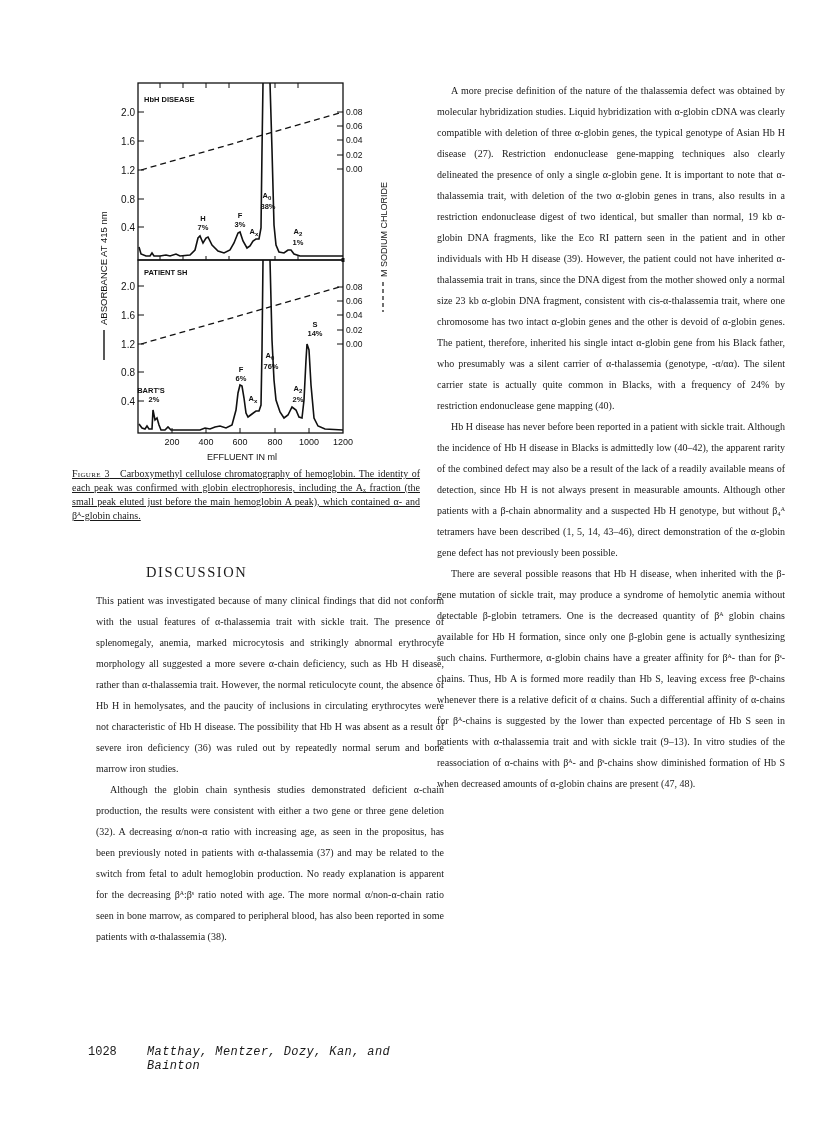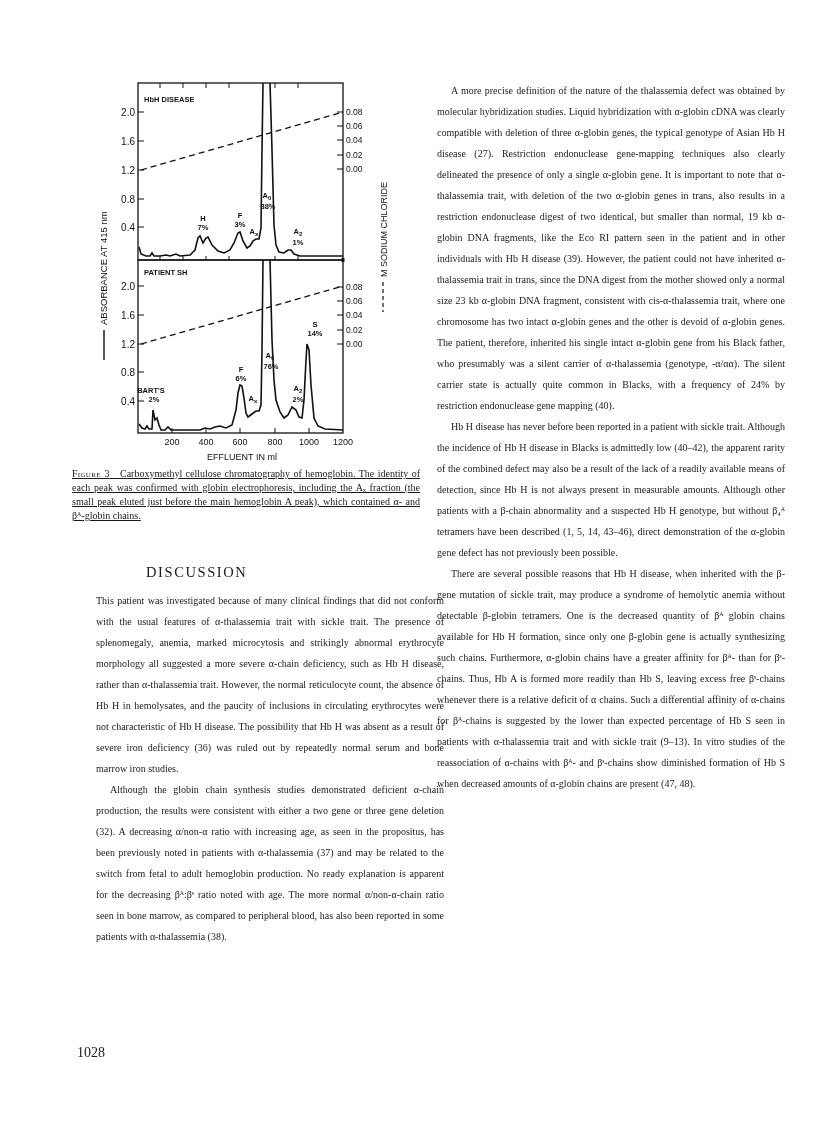--- a/index.html
+++ b/index.html
@@ -6,21 +6,21 @@
   body { width:816px; height:1127px; position:relative; overflow:hidden; color:#1a1a1a;
          font-family:"Liberation Serif","DejaVu Serif",serif; }
   .col { position:absolute; font-size:10px; line-height:21px; text-align:justify; }
   .col p { margin:0; text-indent:0; }
   .col p.ind { text-indent:14px; }
   #right-col { left:437px; top:80px; width:348px; }
   #caption { position:absolute; left:72px; top:467px; width:348px; font-size:10px; line-height:14px; text-align:justify;text-decoration:underline; }
   #caption .fig-label { font-variant:small-caps; letter-spacing:0.3px; }
   #discussion-heading { position:absolute; left:130px; top:564px; font-size:14.5px; letter-spacing:1.6px;margin-left:16px; }
   #left-body { top:590px;margin-left:24px; }
-  #footer { position:absolute; left:77px; top:1045px; width:348px; font-size:14px; display:flex; }
+  #footer { position:absolute; left:88px; top:1045px; width:348px; font-size:12px; display:flex;font-family:Liberation Mono, monospace; }
   #footer .pg { width:62px; }
   #footer .authors { font-style:italic; letter-spacing:0.4px; }
   #figure { position:absolute; left:0; top:0; width:430px; height:460px; }
   #figure svg text { font-family:"Liberation Sans","DejaVu Sans",sans-serif; fill:#111; }
 </style>
 </head>
 <body>
 
 <div id="figure">
   <svg width="430" height="460" viewBox="0 0 430 460" xmlns="http://www.w3.org/2000/svg">
@@ -176,13 +176,14 @@
 </div>
 
 <div id="right-col" class="col">
   <p class="ind">A more precise definition of the nature of the thalassemia defect was obtained by molecular hybridization studies. Liquid hybridization with α-globin cDNA was clearly compatible with deletion of three α-globin genes, the typical genotype of Asian Hb H disease (27). Restriction endonuclease gene-mapping techniques also clearly delineated the presence of only a single α-globin gene. It is important to note that α-thalassemia trait, with deletion of the two α-globin genes in trans, also results in a restriction endonuclease digest of two identical, but smaller than normal, 19 kb α-globin DNA fragments, like the Eco RI pattern seen in the patient and in other individuals with Hb H disease (39). However, the patient could not have inherited α-thalassemia trait in trans, since the DNA digest from the mother showed only a normal size 23 kb α-globin DNA fragment, consistent with cis-α-thalassemia trait, where one chromosome has two intact α-globin genes and the other is devoid of α-globin genes. The patient, therefore, inherited his single intact α-globin gene from his Black father, who presumably was a silent carrier of α-thalassemia (genotype, -α/αα). The silent carrier state is actually quite common in Blacks, with a frequency of 24% by restriction endonuclease gene mapping (40).</p>
   <p class="ind">Hb H disease has never before been reported in a patient with sickle trait. Although the incidence of Hb H disease in Blacks is admittedly low (40–42), the apparent rarity of the combined defect may also be a result of the lack of a readily available means of detection, since Hb H is not always present in measurable amounts. Although other patients with a β-chain abnormality and a suspected Hb H genotype, but without β₄ᴬ tetramers have been described (1, 5, 14, 43–46), direct demonstration of the α-globin gene defect has not previously been possible.</p>
   <p class="ind">There are several possible reasons that Hb H disease, when inherited with the β-gene mutation of sickle trait, may produce a syndrome of hemolytic anemia without detectable β-globin tetramers. One is the decreased quantity of βᴬ globin chains available for Hb H formation, since only one β-globin gene is actually synthesizing such chains. Furthermore, α-globin chains have a greater affinity for βᴬ- than for βˢ-chains. Thus, Hb A is formed more readily than Hb S, leaving excess free βˢ-chains whenever there is a relative deficit of α chains. Such a differential affinity of α-chains for βᴬ-chains is suggested by the lower than expected percentage of Hb S seen in patients with α-thalassemia trait and with sickle trait (9–13). In vitro studies of the reassociation of α-chains with βᴬ- and βˢ-chains show diminished formation of Hb S when decreased amounts of α-globin chains are present (47, 48).</p>
 </div>
 
 <div id="footer">
   <span class="pg">1028</span>
+  <span class="authors">Matthay, Mentzer, Dozy, Kan, and Bainton</span>
 </div>
 
 </body></html>

